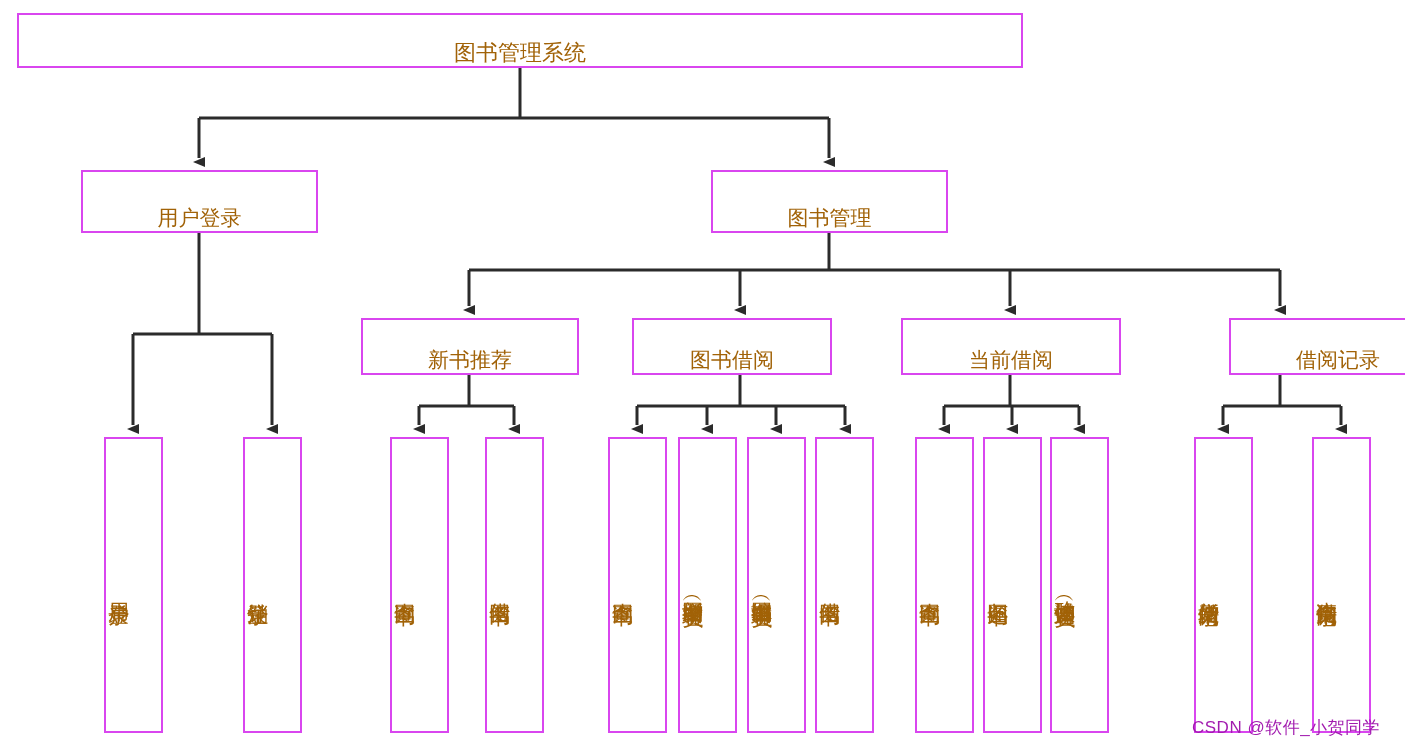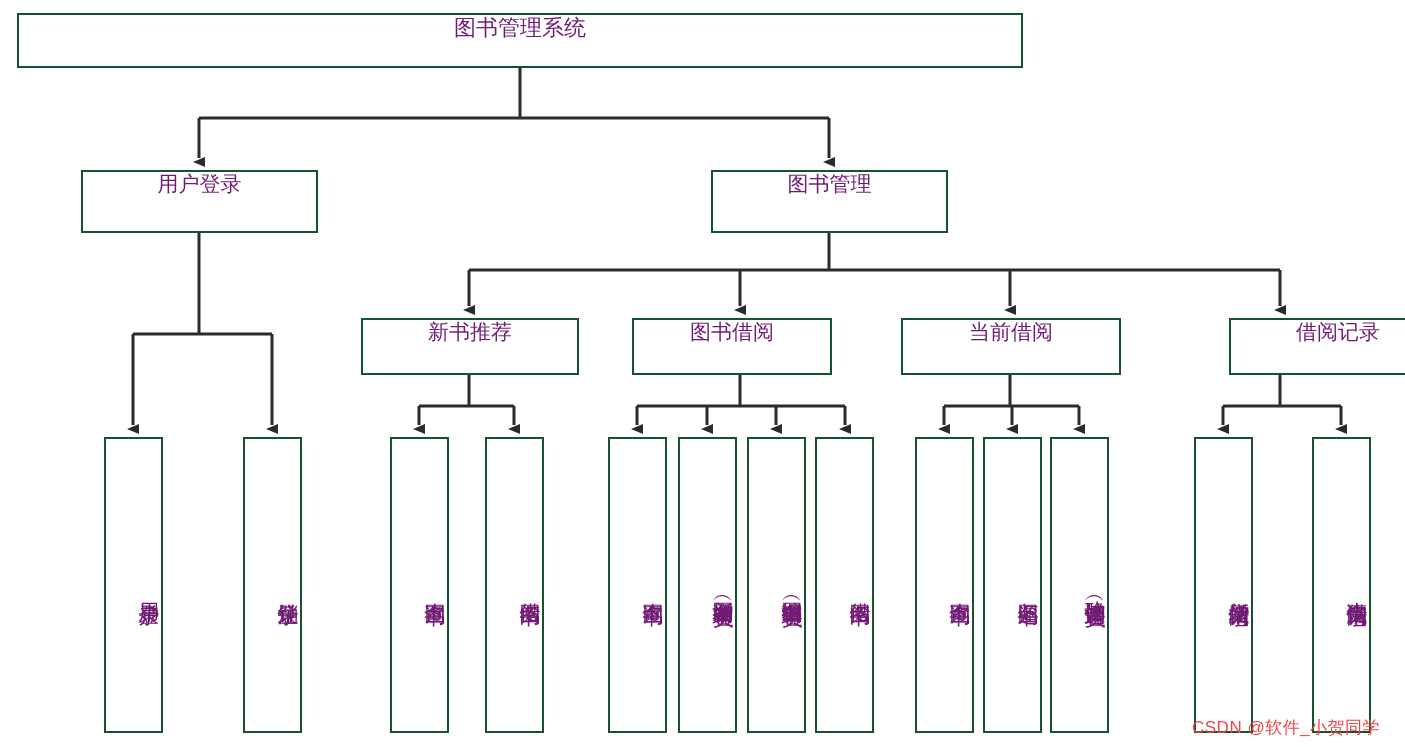--- a/index.html
+++ b/index.html
@@ -22,26 +22,26 @@
   #connectors {
     position: absolute;
     left: 0;
     top: 0;
     width: 1405px;
     height: 747px;
   }
   .node {
     position: absolute;
     box-sizing: border-box;
-    border: 2px solid #14532d;
+    border: 2px solid #d946ef;
     background: #ffffff;
     display: flex;
-    align-items: flex-start;
+    align-items: flex-end;
     justify-content: center;
-    color: #701a75;
+    color: #a16207;
     line-height: 1.18;
   }
   .node.horizontal {
     writing-mode: horizontal-tb;
     text-align: center;
   }
   .node.vertical {
     writing-mode: vertical-rl;
     text-orientation: upright;
     text-align: center;
@@ -84,21 +84,21 @@
   #leaf-query-book-3  { left: 915px; }
   #leaf-return-book   { left: 983px; }
   #leaf-confirm-return{ left: 1050px; }
   #leaf-add-record    { left: 1194px; }
   #leaf-query-record  { left: 1312px; }
   #watermark {
     position: absolute;
     left: 1192px;
     top: 716px;
     font-size: 17px;
-    color: #ef4444;
+    color: #a21caf;
     white-space: nowrap;
     letter-spacing: 0.5px;
   }
 </style>
 </head>
 <body>
 
 <div id="diagram-root">
 
   <svg id="connectors" viewBox="0 0 1405 747" xmlns="http://www.w3.org/2000/svg">

